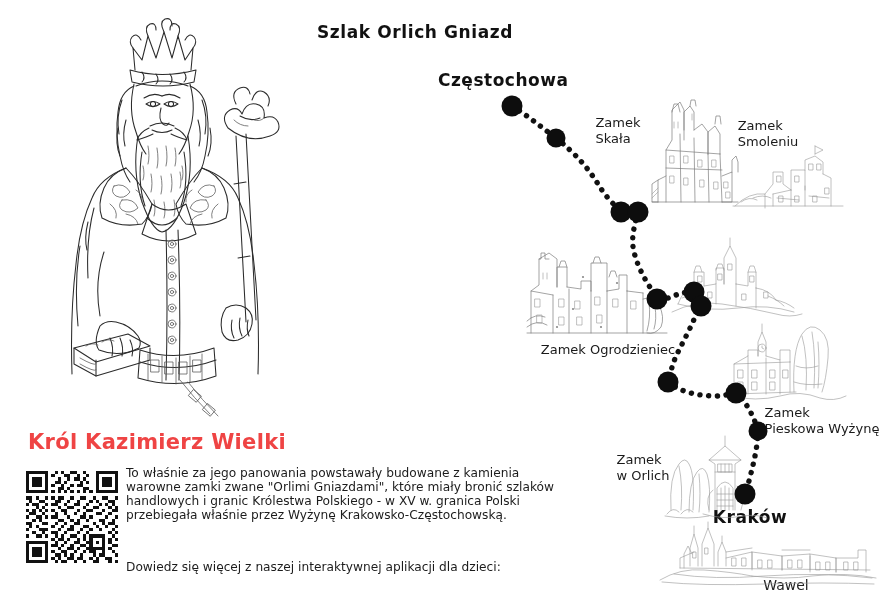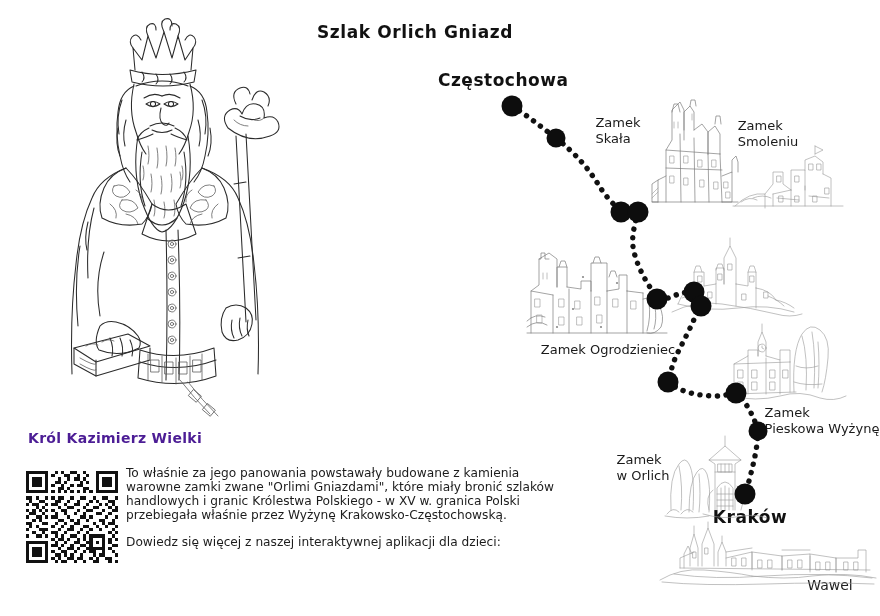--- a/index.html
+++ b/index.html
@@ -43,36 +43,35 @@
     left:750px;top:507px;
     font-size:17px;
     transform:translateX(-50%);
   }
   #wawel-label{
     left:786px;top:577px;
     font-size:14px;
     transform:translateX(-50%);
     font-weight:normal;
     color:#222;
-    margin-left:44px;
   }
 
   
   #king-heading{
     position:absolute;left:28px;top:430px;
-    font-size:14px;font-weight:bold;color:#4c1d95;
+    font-size:21px;font-weight:bold;color:#ef4444;
     letter-spacing:.3px;
   }
   #body-text{
     position:absolute;left:126px;top:466px;width:440px;
     font-size:12.2px;line-height:14px;color:#1c1c1c;
   }
   #body-text p{margin:0;}
   #cta-text{
-    position:absolute;left:126px;top:533px;width:440px;
+    position:absolute;left:126px;top:558px;width:440px;
     font-size:12.2px;line-height:19px;color:#1c1c1c;
   }
   #site-url{
     position:absolute;left:126px;top:552px;
     font-size:12.6px;font-weight:bold;color:#111;
   }
 
   
   #qr-code{
     position:absolute;left:26px;top:471px;

